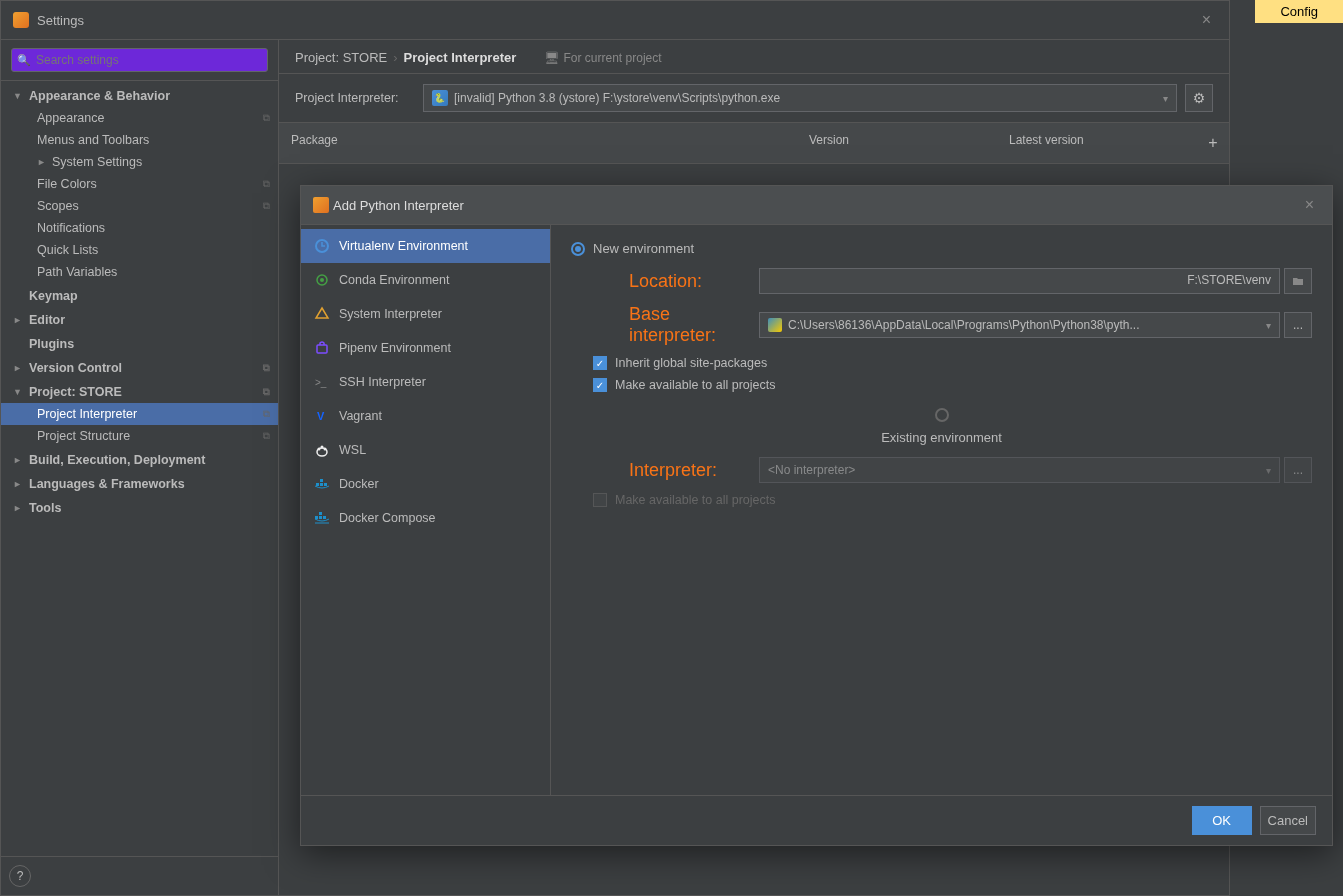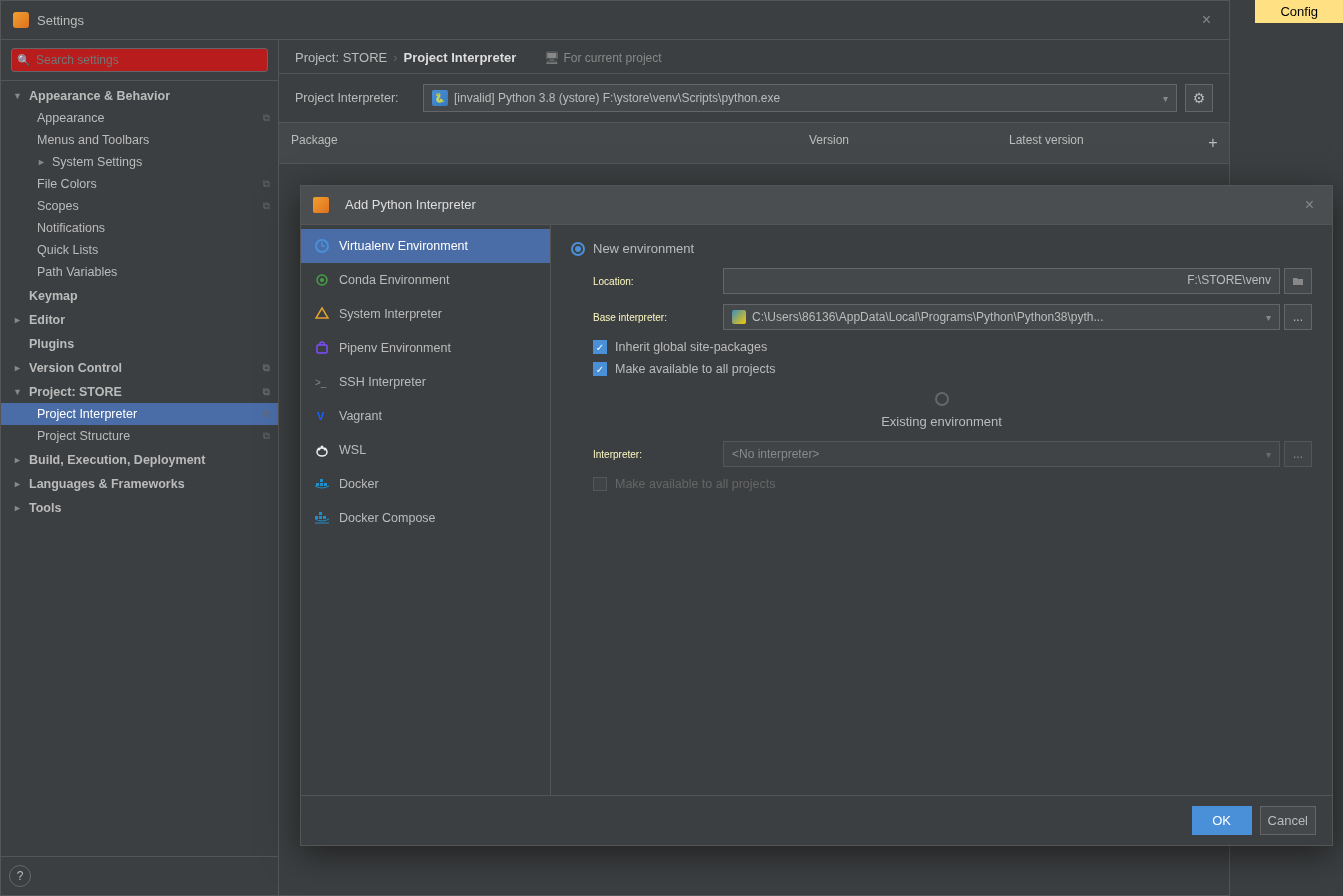--- a/index.html
+++ b/index.html
@@ -76,21 +76,21 @@
       overflow: hidden;
     }
 
     .sidebar-search {
       padding: 8px 10px;
       border-bottom: 1px solid #555;
     }
 
     .sidebar-search input {
       width: 100%;
-      background: #b91c1c;
+      background: #6d28d9;
       border: 1px solid #636569;
       color: #bbb;
       padding: 4px 8px 4px 24px;
       border-radius: 3px;
       font-size: 12px;
       outline: none;
     }
 
     .sidebar-search-wrap {
       position: relative;
@@ -350,21 +350,22 @@
       display: flex;
       align-items: center;
       justify-content: space-between;
       padding: 8px 12px;
       background: #4b4e50;
       border-bottom: 1px solid #555;
     }
 
     .dialog-title {
       display: flex;
-      gap: 16px;
+      align-items: center;
+      gap: 4px;
       color: #ddd;
       font-size: 13px;
       font-weight: 500;
     }
 
     .dialog-title-icon {
       width: 16px; height: 16px;
       background: linear-gradient(135deg, #f0a030, #e07020);
       border-radius: 2px;
     }
@@ -459,23 +460,24 @@
 
     .field-row {
       display: flex;
       align-items: center;
       margin-bottom: 10px;
       padding-left: 22px;
     }
 
     .field-label {
       width: 130px;
-      color: #fef9c3;
-      font-size: 10px;
+      color: #f97316;
+      font-size: 18px;
       flex-shrink: 0;
+      margin-left: 36px;
     }
 
     .field-value {
       flex: 1;
       display: flex;
       align-items: center;
       gap: 4px;
     }
 
     .text-field {

